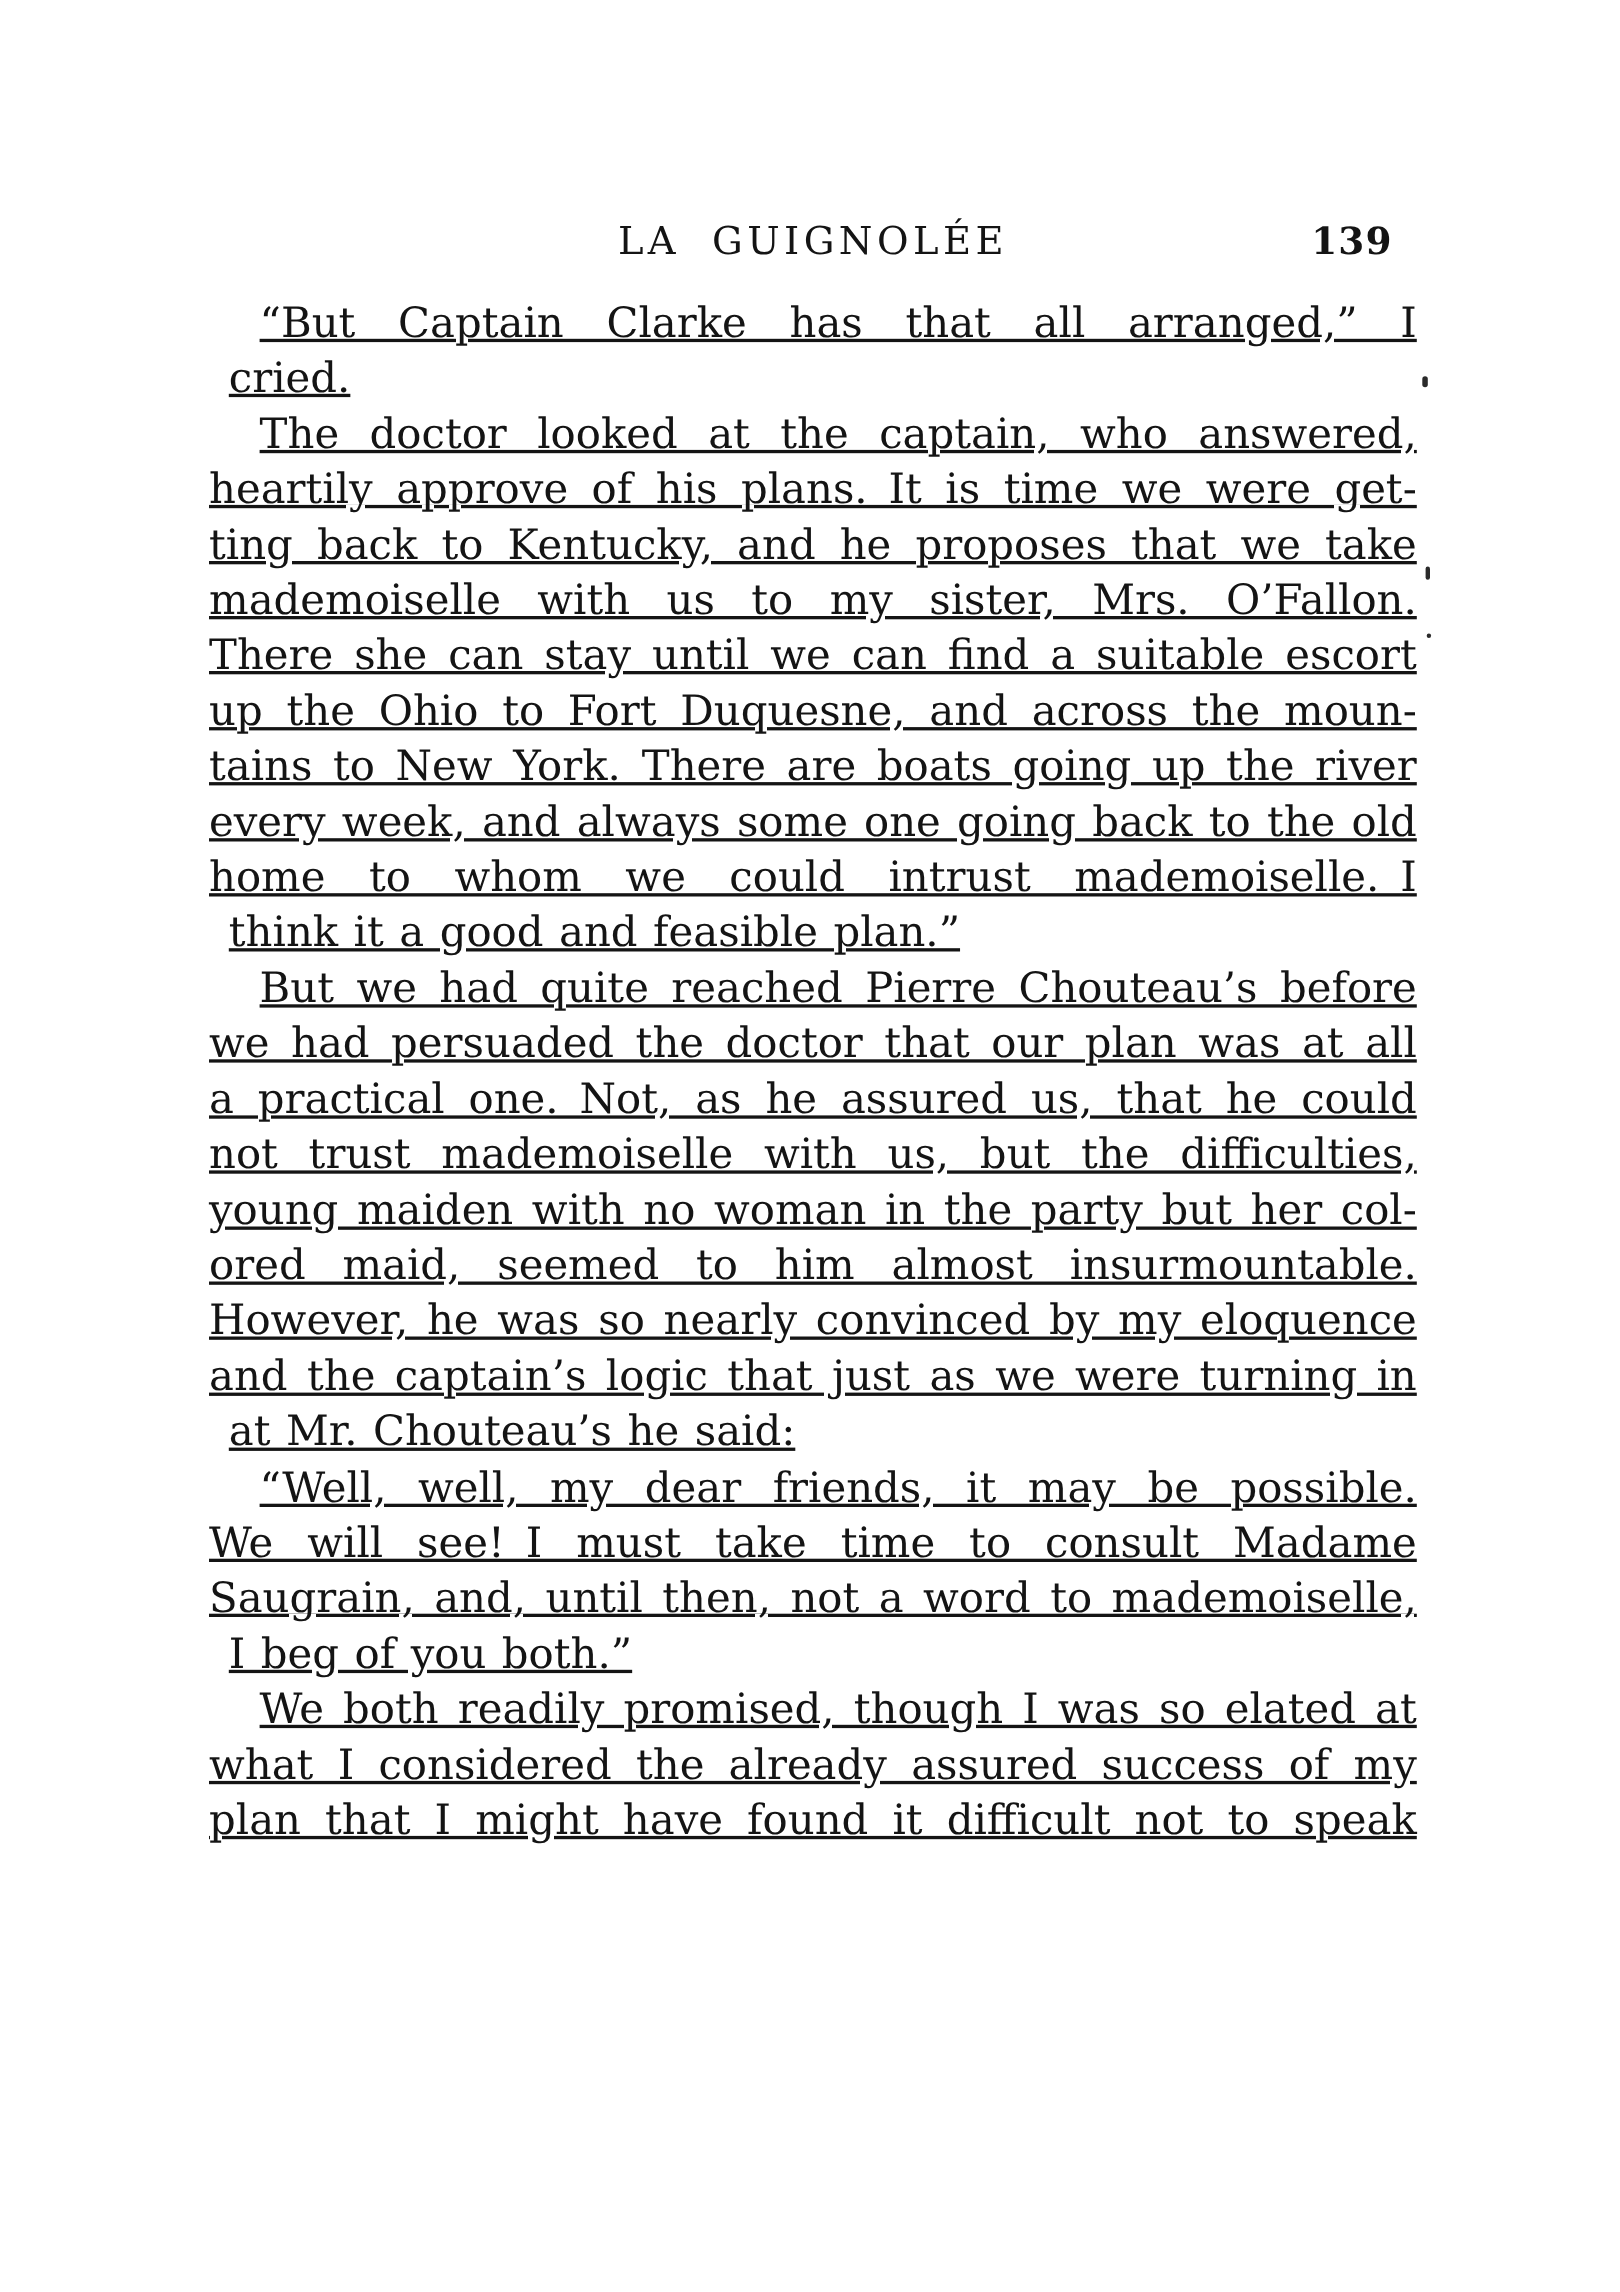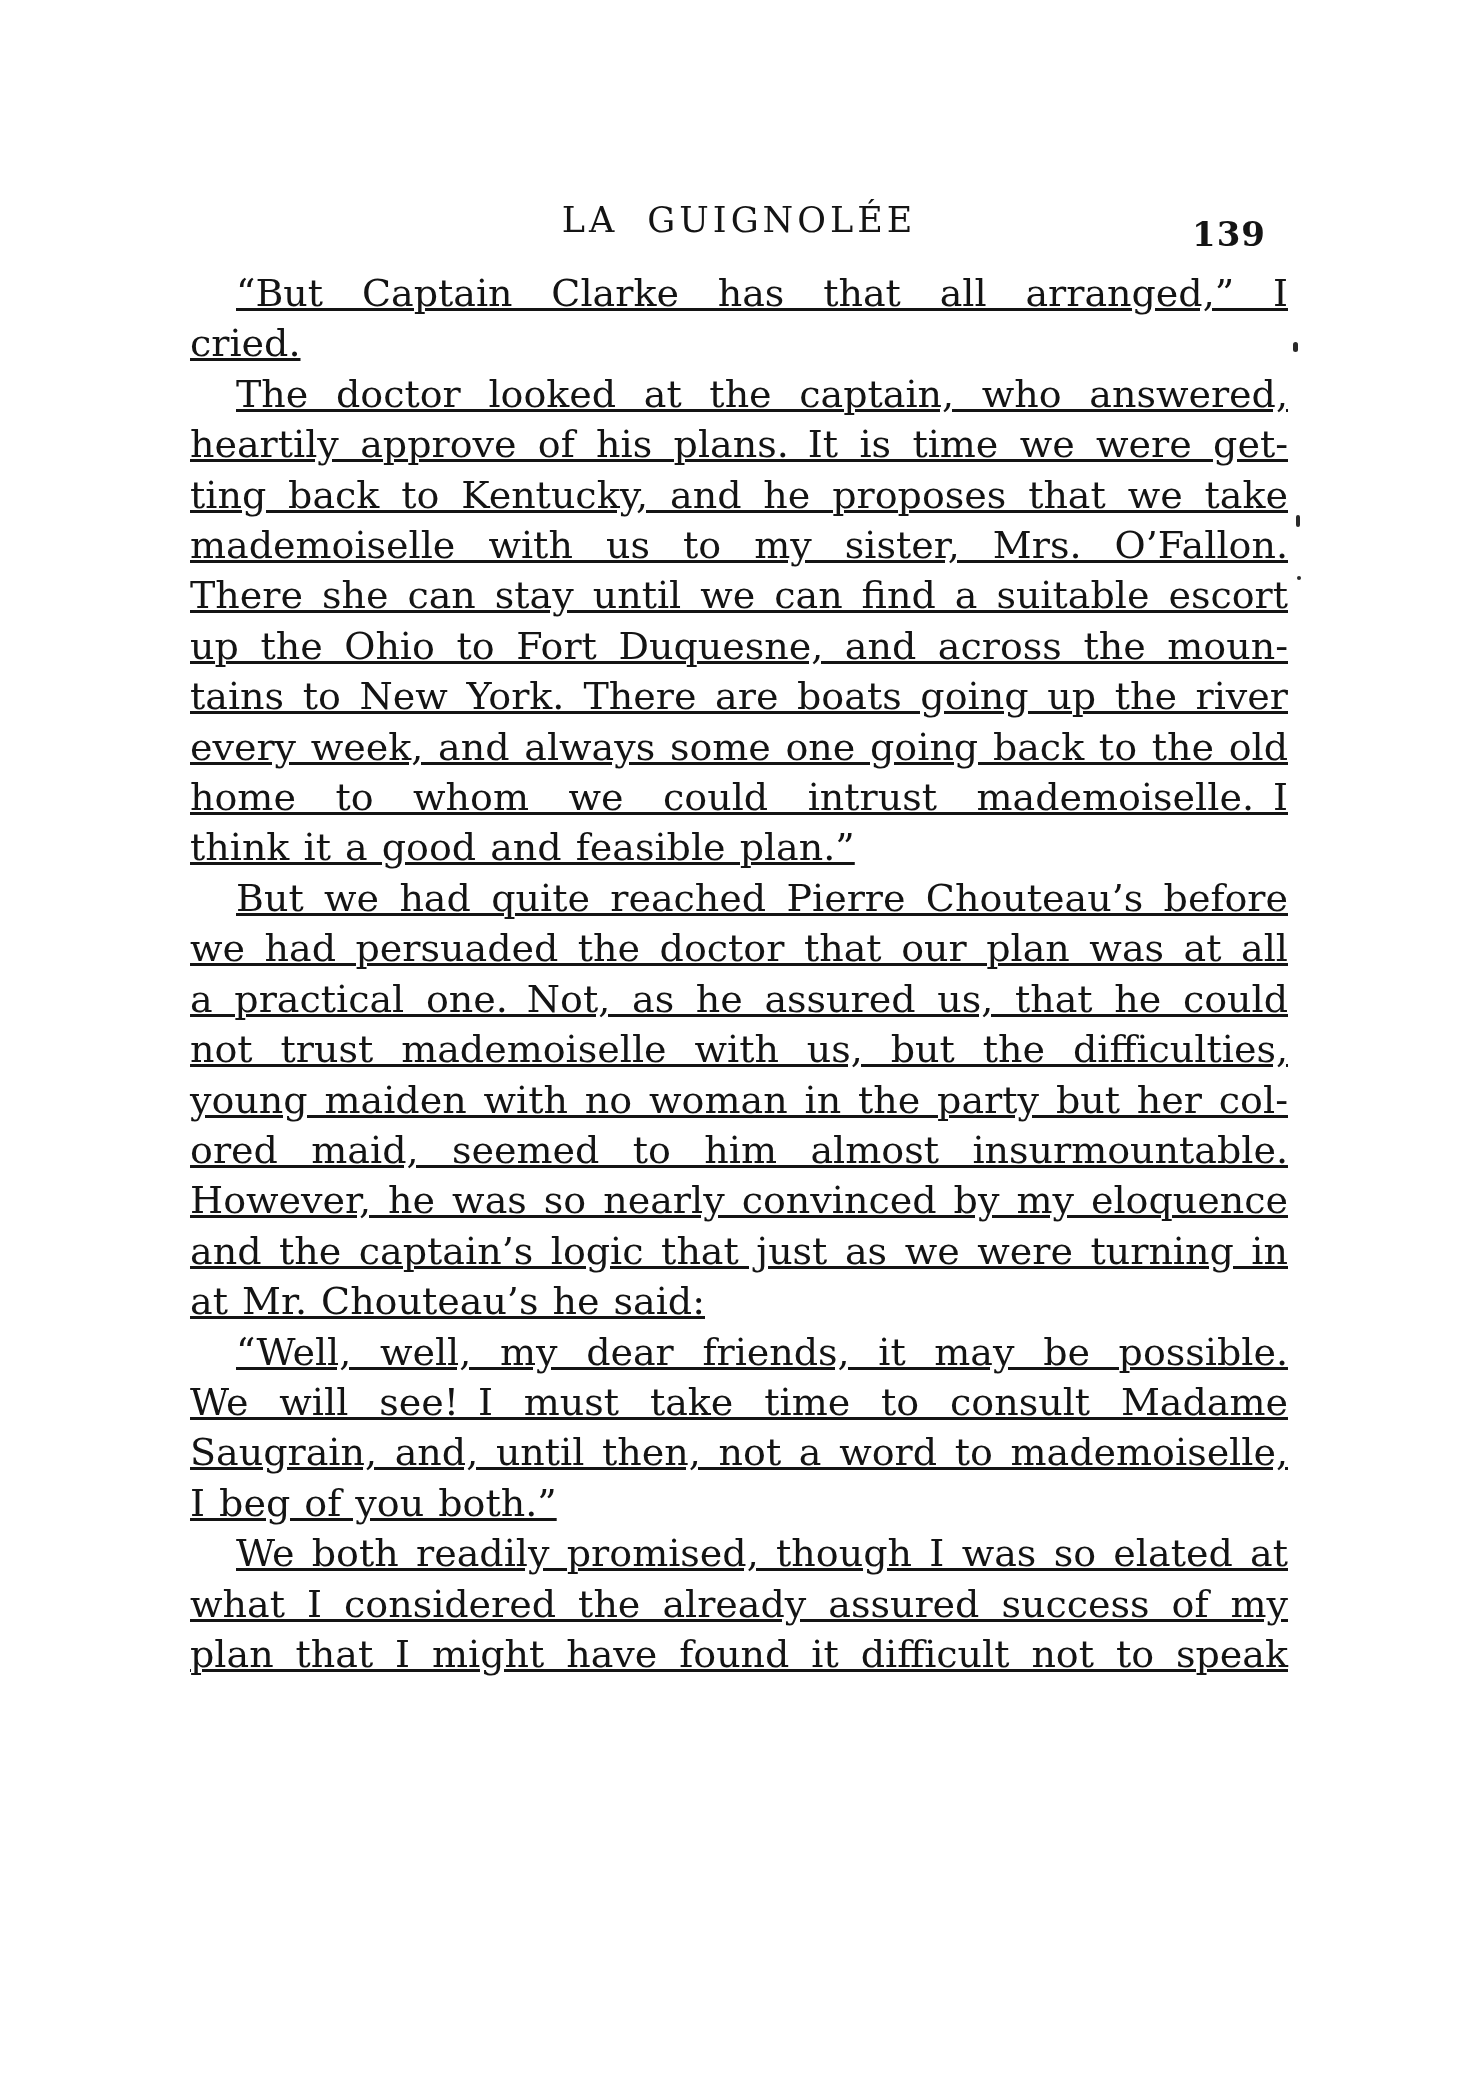--- a/index.html
+++ b/index.html
@@ -27,21 +27,21 @@
   .header-title {
     display: block;
     text-align: center;
     font-size: 35px;
     letter-spacing: 4px;
     word-spacing: 14px;
     white-space: nowrap;
   }
   .header-page-number {
     position: absolute;
-    top: 14px;
+    top: 0;
     right: 22px;
     font-size: 34px;
     font-weight: 600;
     letter-spacing: 1px;
   }
   .text-column {
     position: absolute;
     top: 268px;
     left: 190px;
     width: 1098px;
@@ -55,20 +55,21 @@
     text-justify: inter-word;
     white-space: normal;
     text-decoration: underline;
   }
   .line.indent {
     padding-left: 46px;
   }
   .line.end {
     text-align: center;
     text-align-last: left;
+    margin-left: 18px;
   }
   .speck {
     position: absolute;
     background: #2a2a2a;
     border-radius: 50%;
   }
   .speck.s1 { left: 1293px; top: 342px; width: 5px; height: 10px; border-radius: 3px; }
   .speck.s2 { left: 1296px; top: 515px; width: 4px; height: 12px; border-radius: 2px; }
   .speck.s3 { left: 1297px; top: 576px; width: 4px; height: 4px; }
 </style>

